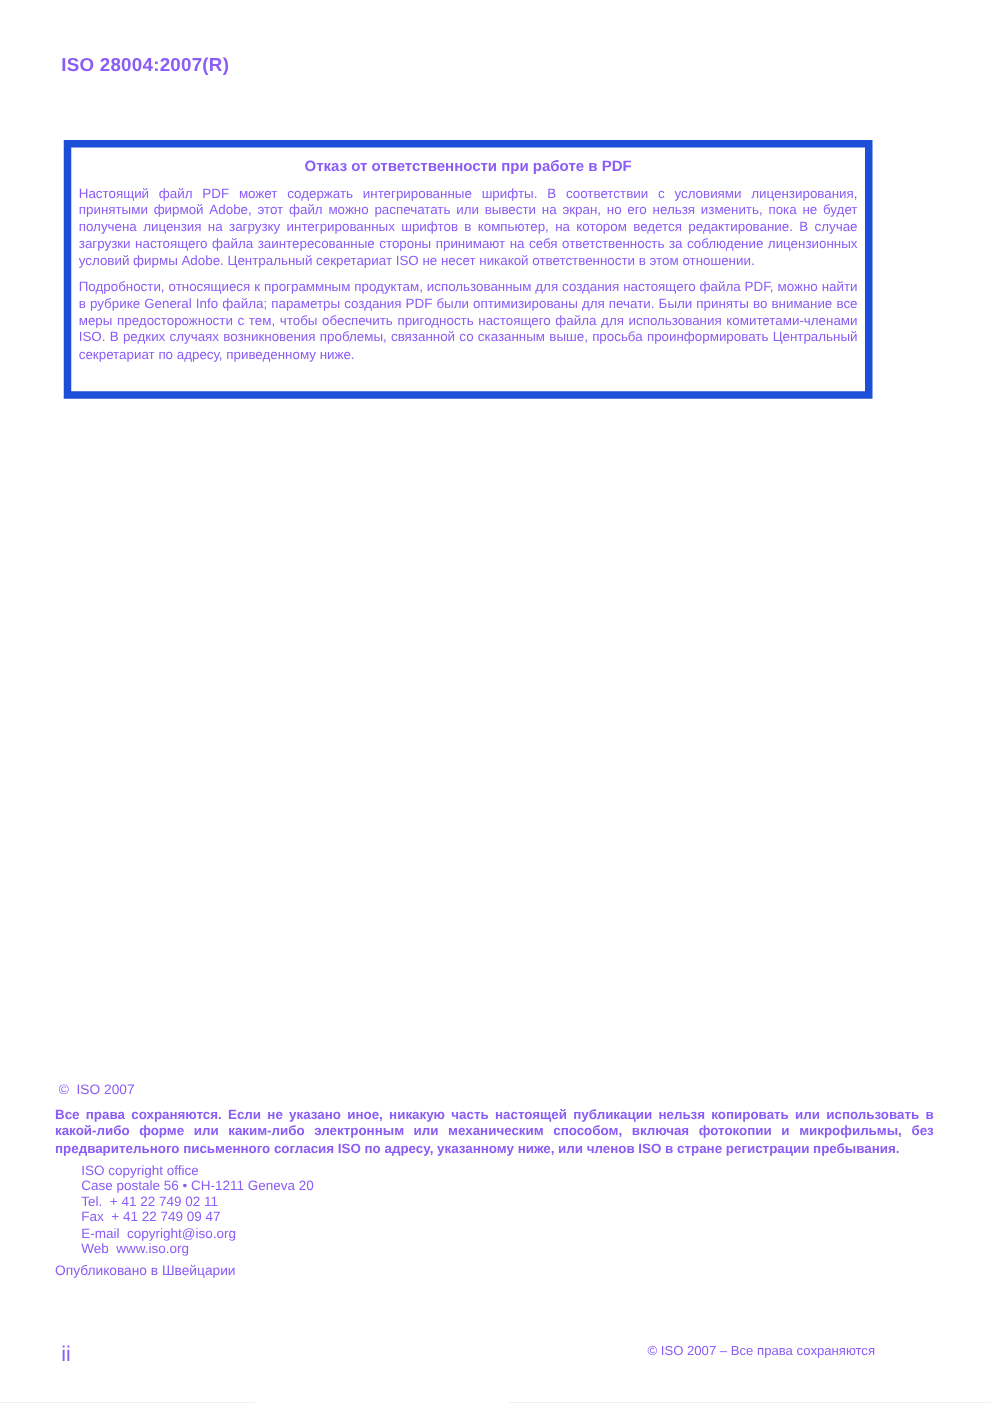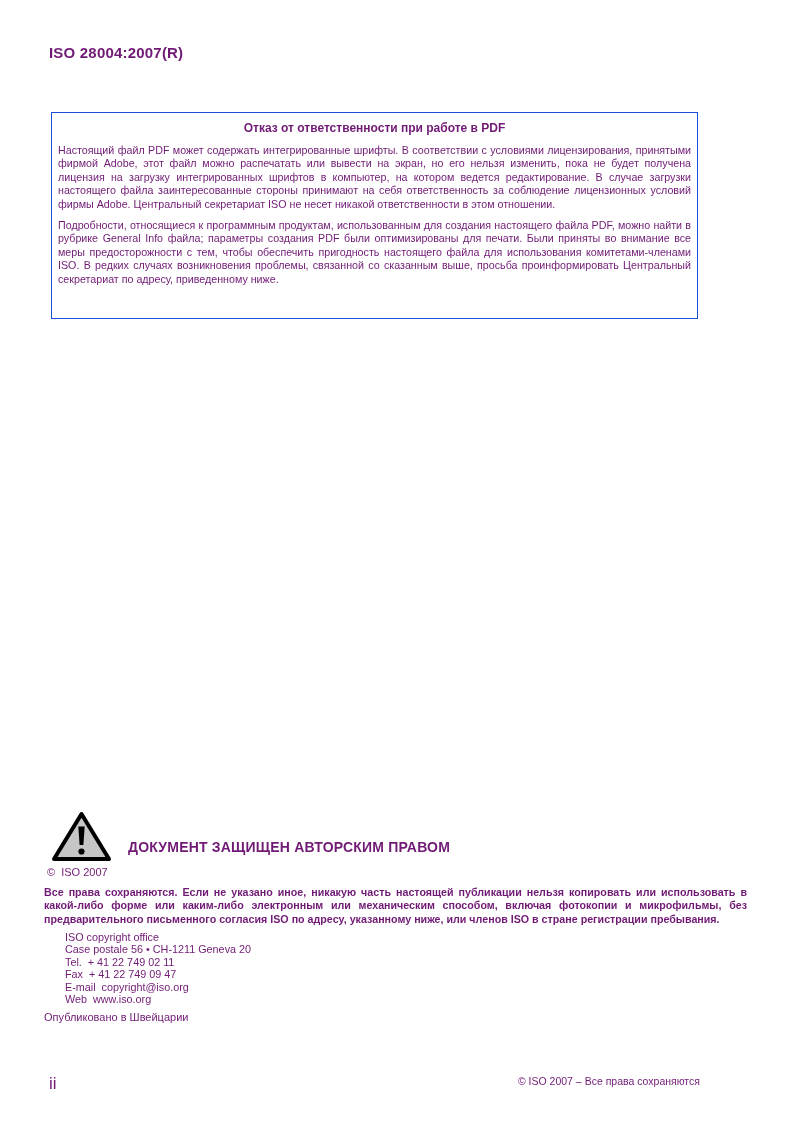--- a/index.html
+++ b/index.html
@@ -2,41 +2,41 @@
 <html><head>
 <meta charset="utf-8">
 <style>
   html, body { margin: 0; padding: 0; background: #e8e8e8; }
   .page {
     position: relative;
     width: 793px;
     height: 1122px;
     margin: 0 auto;
     background: #ffffff;
-    color: #701a75;
+    color: #8b5cf6;
     font-family: "Liberation Sans", sans-serif;
     overflow: hidden;
   }
 
   .doc-ref {
     position: absolute;
     left: 49px;
     top: 44px;
     font-size: 15px;
     font-weight: bold;
     letter-spacing: 0.2px;
   }
 
   .disclaimer-box {
     position: absolute;
     left: 51px;
     top: 112px;
     width: 647px;
     height: 207px;
-    border: 1px solid #1d4ed8;
+    border: 6px solid #1d4ed8;
     box-sizing: border-box;
     padding: 8px 6px 0 6px;
   }
   .box-title {
     margin: 0 0 9px 0;
     text-align: center;
     font-size: 12px;
     font-weight: bold;
   }
   .box-para {
@@ -113,30 +113,20 @@
 <div class="page">
 
   <div class="doc-ref">ISO 28004:2007(R)</div>
 
   <div class="disclaimer-box">
     <p class="box-title">Отказ от ответственности при работе в PDF</p>
     <p class="box-para">Настоящий файл PDF может содержать интегрированные шрифты. В соответствии с условиями лицензирования, принятыми фирмой Adobe, этот файл можно распечатать или вывести на экран, но его нельзя изменить, пока не будет получена лицензия на загрузку интегрированных шрифтов в компьютер, на котором ведется редактирование. В случае загрузки настоящего файла заинтересованные стороны принимают на себя ответственность за соблюдение лицензионных условий фирмы Adobe. Центральный секретариат ISO не несет никакой ответственности в этом отношении.</p>
     <p class="box-para">Подробности, относящиеся к программным продуктам, использованным для создания настоящего файла PDF, можно найти в рубрике General Info файла; параметры создания PDF были оптимизированы для печати. Были приняты во внимание все меры предосторожности с тем, чтобы обеспечить пригодность настоящего файла для использования комитетами-членами ISO. В редких случаях возникновения проблемы, связанной со сказанным выше, просьба проинформировать Центральный секретариат по адресу, приведенному ниже.</p>
   </div>
 
-  <div class="copyright-banner">
-    <span>
-      <svg class="warning-triangle" width="61" height="51" viewBox="0 0 61 51" aria-hidden="true">
-        <path d="M30.5 3 L58 48 L3 48 Z" fill="#c6c6c6" stroke="#000000" stroke-width="4" stroke-linejoin="round"></path>
-        <path d="M27.3 15.5 h6.4 l-1.3 18.5 h-3.8 Z" fill="#000000"></path>
-        <circle cx="30.5" cy="40.5" r="3.1" fill="#000000"></circle>
-      </svg>
-    </span>
-    <span class="copyright-heading">ДОКУМЕНТ ЗАЩИЩЕН АВТОРСКИМ ПРАВОМ</span>
-  </div>
 
   <div class="copyright-line">©  ISO 2007</div>
 
   <div class="copyright-body">Все права сохраняются. Если не указано иное, никакую часть настоящей публикации нельзя копировать или использовать в какой-либо форме или каким-либо электронным или механическим способом, включая фотокопии и микрофильмы, без предварительного письменного согласия ISO по адресу, указанному ниже, или членов ISO в стране регистрации пребывания.</div>
 
   <div class="address-block">
     <div class="address-line">ISO copyright office</div>
     <div class="address-line">Case postale 56 • CH-1211 Geneva 20</div>
     <div class="address-line">Tel.  + 41 22 749 02 11</div>
     <div class="address-line">Fax  + 41 22 749 09 47</div>

